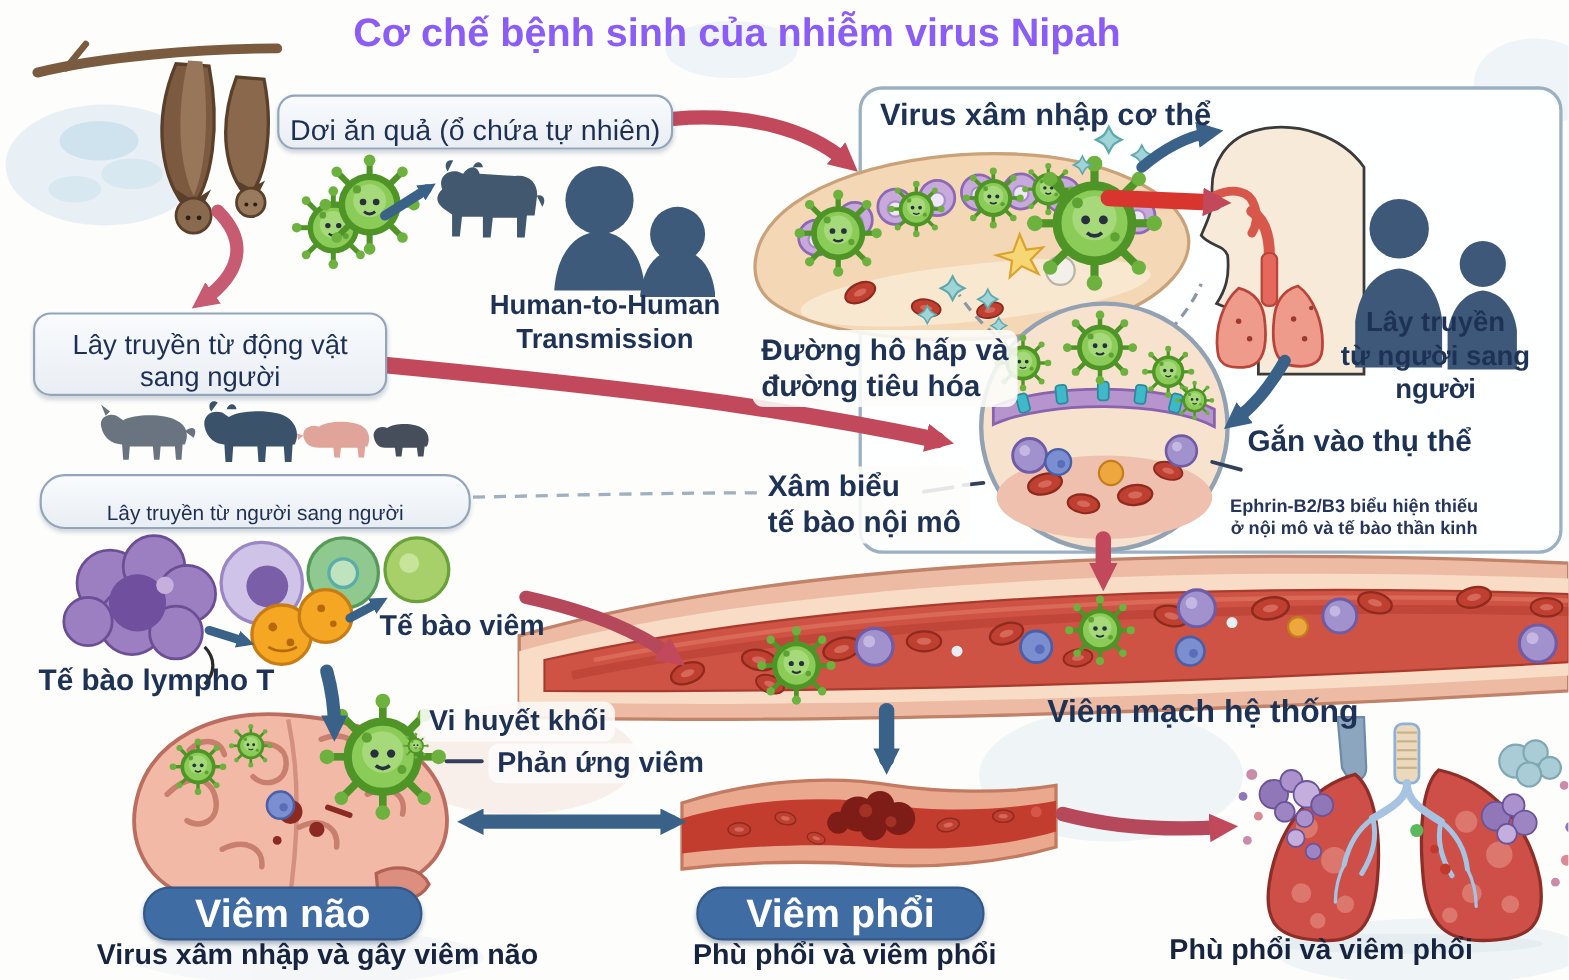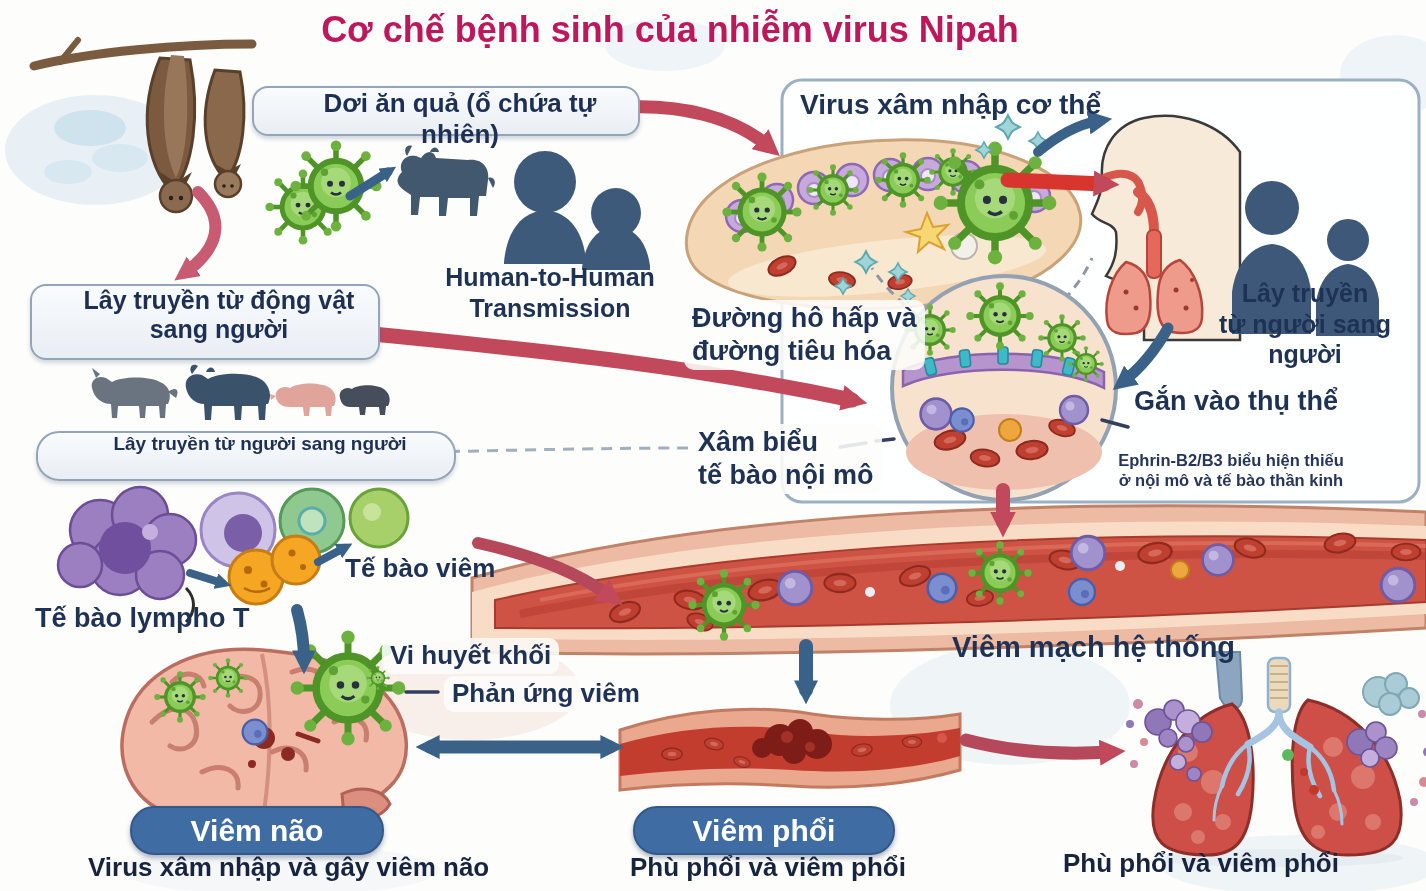--- a/index.html
+++ b/index.html
@@ -1,27 +1,27 @@
 <!DOCTYPE html>
 <html><head>
 <meta charset="utf-8">
 <style>
   html,body{margin:0;padding:0;background:#ffffff;}
   .stage{position:relative;width:1426px;height:891px;overflow:hidden;background:#fdfdfc;
          font-family:"Liberation Sans",sans-serif;}
   svg{display:block;}
   .art{position:absolute;left:0;top:0;z-index:1;}
   .t{position:absolute;z-index:3;color:#1e3255;font-weight:600;white-space:nowrap;line-height:1.22;}
-  .title{font-size:36px;font-weight:700;color:#be185d;text-align:center;}
-  .pill{position:absolute;z-index:3;display:flex;flex-direction:column;align-items:center;justify-content:flex-start;
+  .title{font-size:36px;font-weight:700;color:#8b5cf6;text-align:center;}
+  .pill{position:absolute;z-index:3;display:flex;flex-direction:column;align-items:center;justify-content:flex-end;
         background:linear-gradient(#f9fbfd,#e9eef4);border:2.5px solid #92a5ba;border-radius:16px;
-        box-shadow:0 3px 4px rgba(60,80,110,.22);color:#1d3054;font-weight:700;text-align:center;padding-left:28px;}
+        box-shadow:0 3px 4px rgba(60,80,110,.22);color:#1d3054;font-weight:400;text-align:center;}
   .badge{position:absolute;z-index:3;display:flex;align-items:center;justify-content:center;
          background:#3e6ca3;border:2px solid #33598b;border-radius:24px;color:#ffffff;
-         font-size:30px;font-weight:700;box-shadow:0 3px 5px rgba(30,50,80,.35);text-align:center;}
+         font-size:36px;font-weight:700;box-shadow:0 3px 5px rgba(30,50,80,.35);text-align:center;}
   .caption{font-size:26px;font-weight:600;color:#17243f;text-align:center;}
   .wbg{background:rgba(253,253,251,.88);border-radius:10px;padding:2px 8px;}
   .center{text-align:center;}
 </style>
 </head>
 <body>
 
 <div class="stage">
 
 <svg class="art" width="1426" height="891" viewBox="0 0 1426 891">

